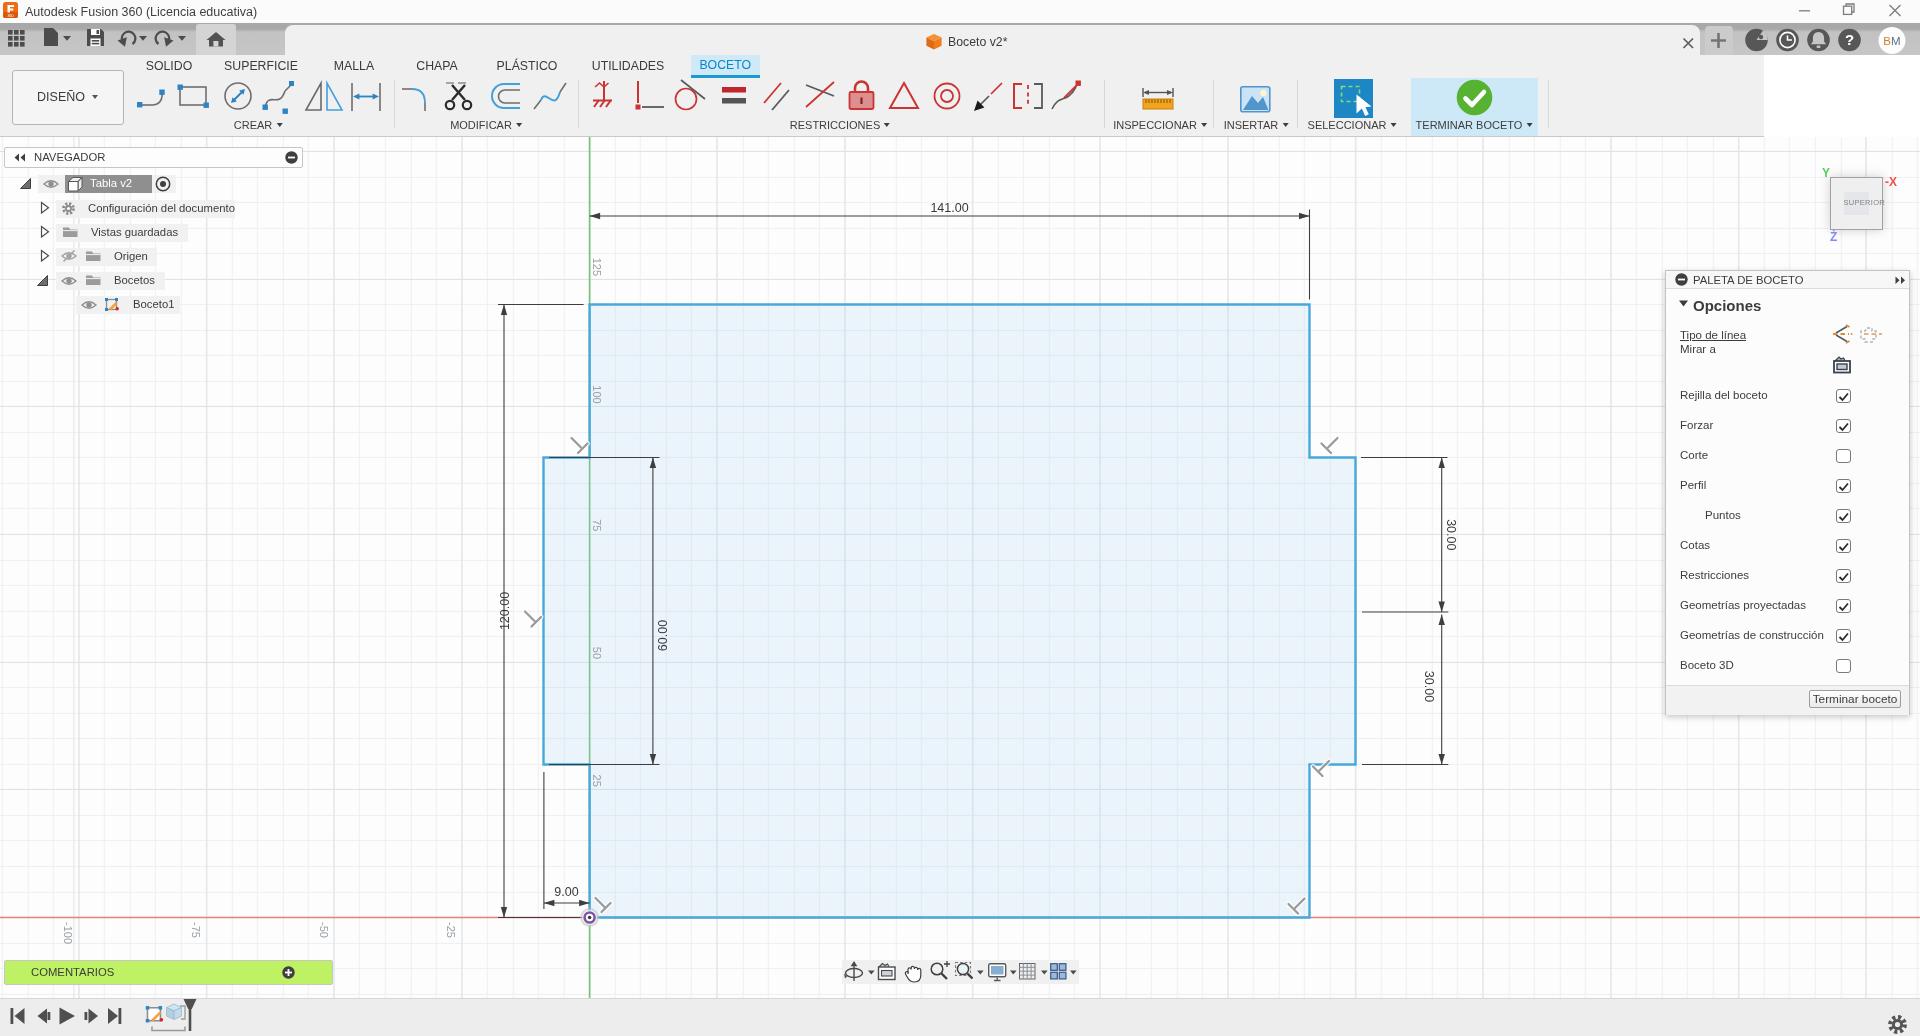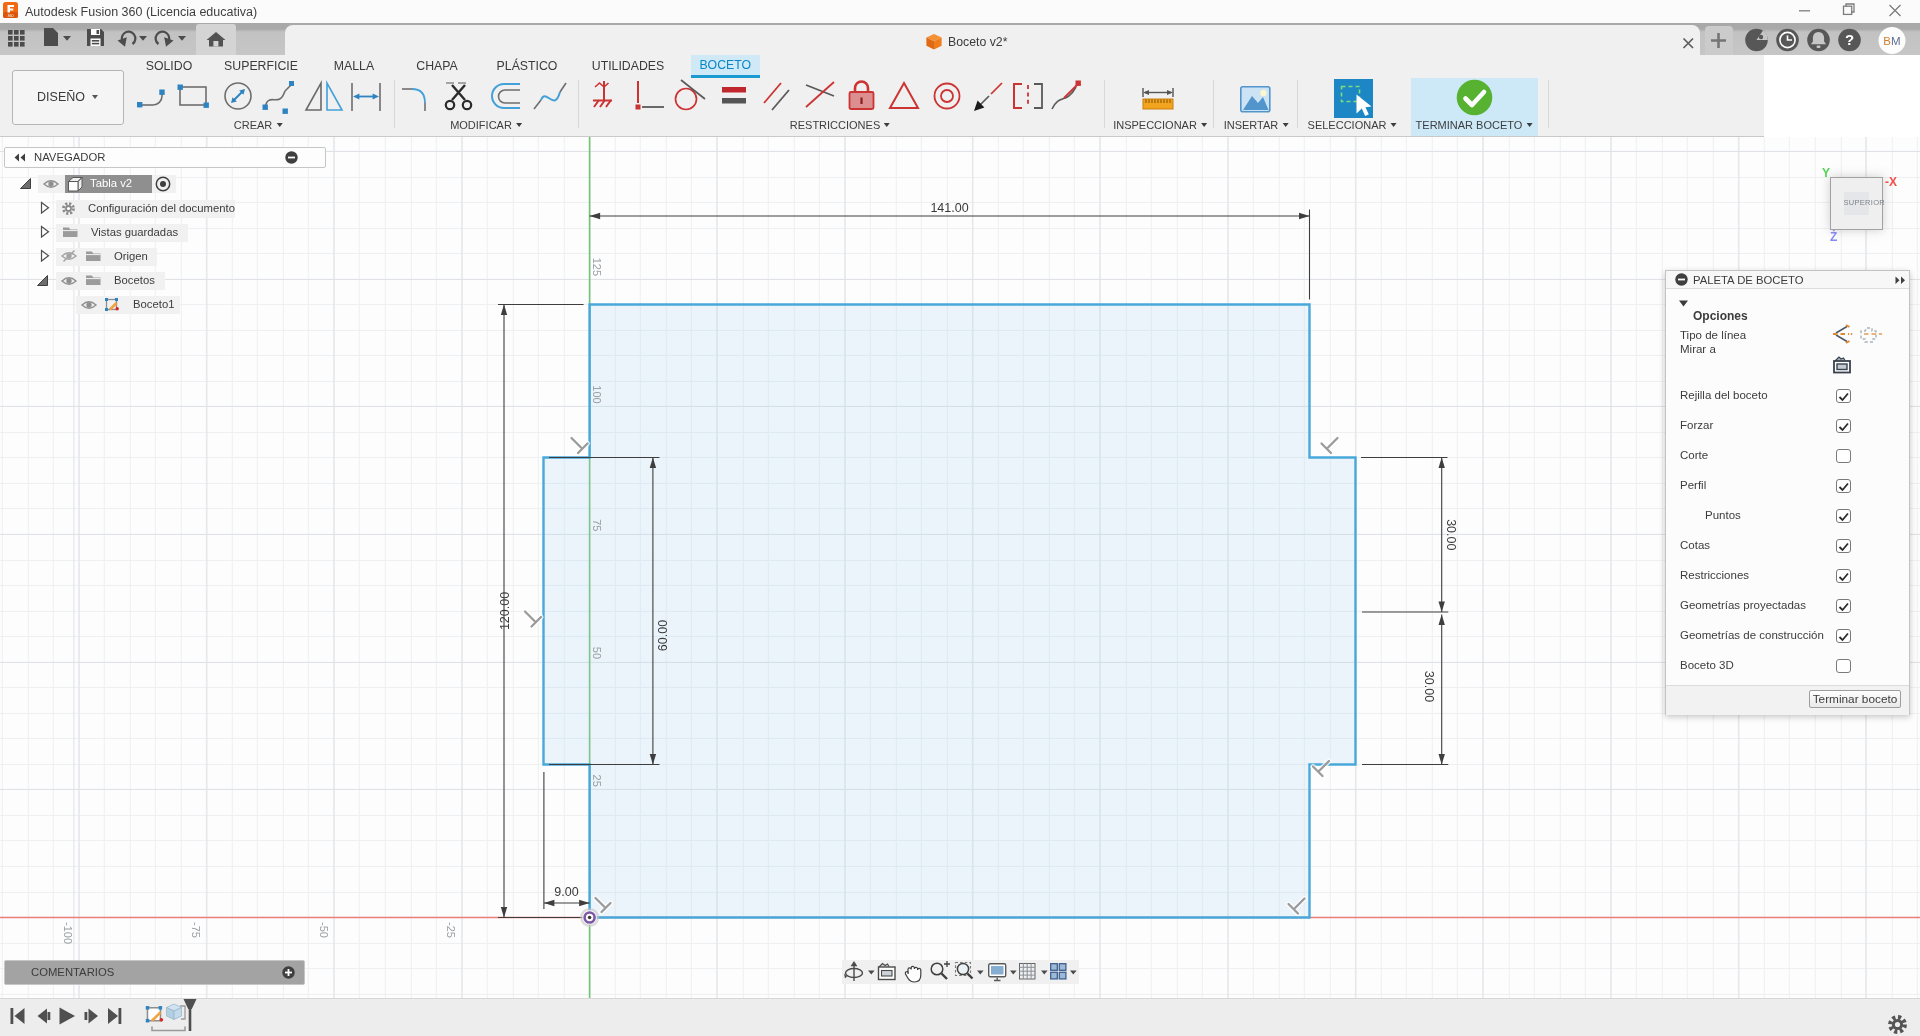--- a/index.html
+++ b/index.html
@@ -25,30 +25,30 @@
 .car{display:inline-block;width:0;height:0;border-left:3.6px solid transparent;border-right:3.6px solid transparent;
  border-top:4.4px solid #3d3d3d;vertical-align:2px;margin-left:4px;}
 .terminar{left:1410.5px;top:22.5px;width:127px;height:58px;background:#cde9f8;}
 .canvas{left:0;top:136.5px;width:1920px;height:861.5px;background:#fdfdfe;
  background-image:
   repeating-linear-gradient(90deg,#dfe2e5 0,#dfe2e5 1px,rgba(0,0,0,0) 1px,rgba(0,0,0,0) 127.675px),
   repeating-linear-gradient(180deg,#dfe2e5 0,#dfe2e5 1px,rgba(0,0,0,0) 1px,rgba(0,0,0,0) 127.675px),
   repeating-linear-gradient(90deg,#edeff1 0,#edeff1 1px,rgba(0,0,0,0) 1px,rgba(0,0,0,0) 25.535px),
   repeating-linear-gradient(180deg,#edeff1 0,#edeff1 1px,rgba(0,0,0,0) 1px,rgba(0,0,0,0) 25.535px);
  background-position:78.4px 0,0 13.95px,1.8px 0,0 13.95px;}
-.panelhead{background:#fdfdfd;border:1px solid #c6c6c6;border-radius:2px;font-size:11.3px;color:#3c3c3c;padding-left:23px;}
+.panelhead{background:#fdfdfd;border:1px solid #c6c6c6;border-radius:2px;font-size:11.3px;color:#3c3c3c;}
 .navrow{background:#f1f1f2;height:17.5px;}
 .navtxt{font-size:11.3px;color:#3c3c3c;line-height:17.5px;white-space:nowrap;}
 .palette{left:1665px;top:269.5px;width:242.5px;height:443px;background:#fcfcfd;border:1px solid #c3c3c3;
  box-shadow:0 2px 6px rgba(0,0,0,0.22);}
 .palrow{font-size:11.5px;color:#3c3c3c;white-space:nowrap;}
 .chk{width:12.5px;height:12.5px;border:1.5px solid #7a7a7a;border-radius:3px;background:#fff;}
 .vcube{left:1830px;top:177px;width:50.5px;height:50.5px;background:#efeff0;border:1px solid #a2a2a2;
  box-shadow:0 0 10px rgba(120,120,120,0.35);}
-.combar{left:4px;top:960px;width:299px;height:22.5px;background:#a3a3a3;border:1px solid #c6c6c6;border-radius:2px;}
+.combar{left:4px;top:960px;width:299px;height:22.5px;background:#bef264;border:1px solid #c6c6c6;border-radius:2px;padding-left:28px;}
 .navbar{left:842px;top:959.5px;width:237px;height:24px;background:#f0f0f1;}
 .timeline{left:0;top:998px;width:1920px;height:38px;background:#ededee;border-top:1px solid #d7d7d7;}
 svg{display:block;overflow:visible;}
 .ic{position:absolute;}
 </style>
 </head>
 <body>
 <div class="a tbar">
  <svg class="ic" style="left:3px;top:2px" width="16" height="17" viewBox="0 0 16 17">
   <rect x="0" y="0" width="15" height="16" rx="2.5" fill="#f06a11"></rect>
@@ -496,22 +496,22 @@
   <circle cx="6.5" cy="6.5" r="6.2" fill="#3f3f3f"></circle>
       <rect x="3" y="5.6" width="7" height="1.8" fill="#fff"></rect>
  </svg>
  <div class="a" style="left:27px;top:0;line-height:18px;font-size:11.3px;color:#3c3c3c;">PALETA DE BOCETO</div>
  <svg class="ic" style="left:229px;top:5px" width="11" height="9" viewBox="0 0 11 9">
   <path d="M0.5 0.5 V8 L4.5 4.2 Z M6 0.5 V8 L10 4.2 Z" fill="#3f3f3f"></path>
  </svg>
  <svg class="ic" style="left:13px;top:29px" width="9" height="7" viewBox="0 0 9 7">
       <path d="M0 0.5 H9 L4.5 6.5 Z" fill="#3c3c3c"></path>
     </svg>
- <div class="a palrow" style="left:27px;top:26px;font-weight:bold;font-size:12px;margin-top:12px;">Opciones</div>
- <div class="a palrow" style="left:14px;top:58px;">Tipo de línea</div>
+ <div class="a palrow" style="left:27px;top:26px;font-weight:bold;font-size:15px;">Opciones</div>
+ <div class="a palrow" style="left:14px;top:58px;text-decoration:underline;">Tipo de línea</div>
  <div class="a palrow" style="left:14px;top:72px;">Mirar a</div>
  <div class="a palrow" style="left:14px;top:118px;">Rejilla del boceto</div>
  <div class="a palrow" style="left:14px;top:148px;">Forzar</div>
  <div class="a palrow" style="left:14px;top:178px;">Corte</div>
  <div class="a palrow" style="left:14px;top:208px;">Perfil</div>
  <div class="a palrow" style="left:14px;top:238px;margin-left:25px;">Puntos</div>
  <div class="a palrow" style="left:14px;top:268px;">Cotas</div>
  <div class="a palrow" style="left:14px;top:298px;">Restricciones</div>
  <div class="a palrow" style="left:14px;top:328px;">Geometrías proyectadas</div>
  <div class="a palrow" style="left:14px;top:358px;">Geometrías de construcción</div>

